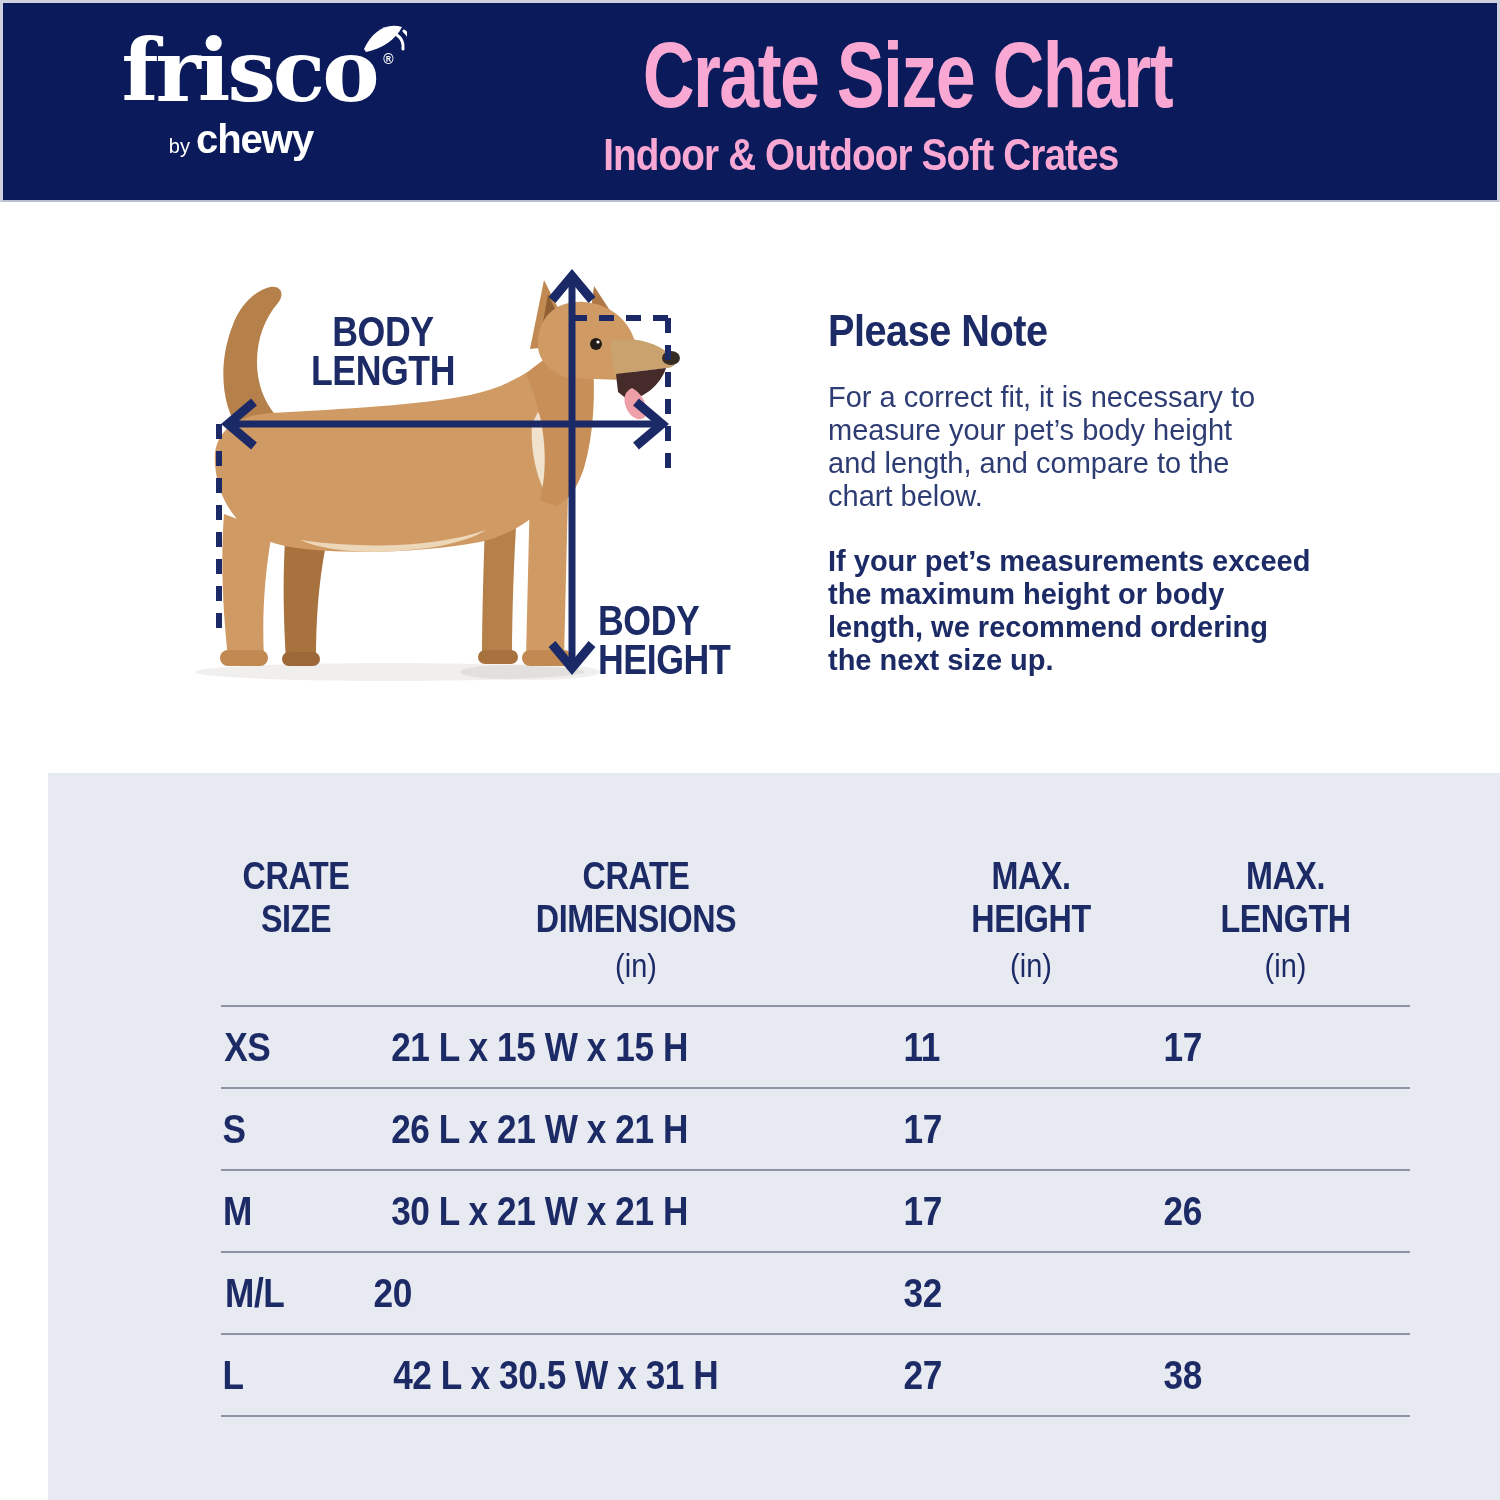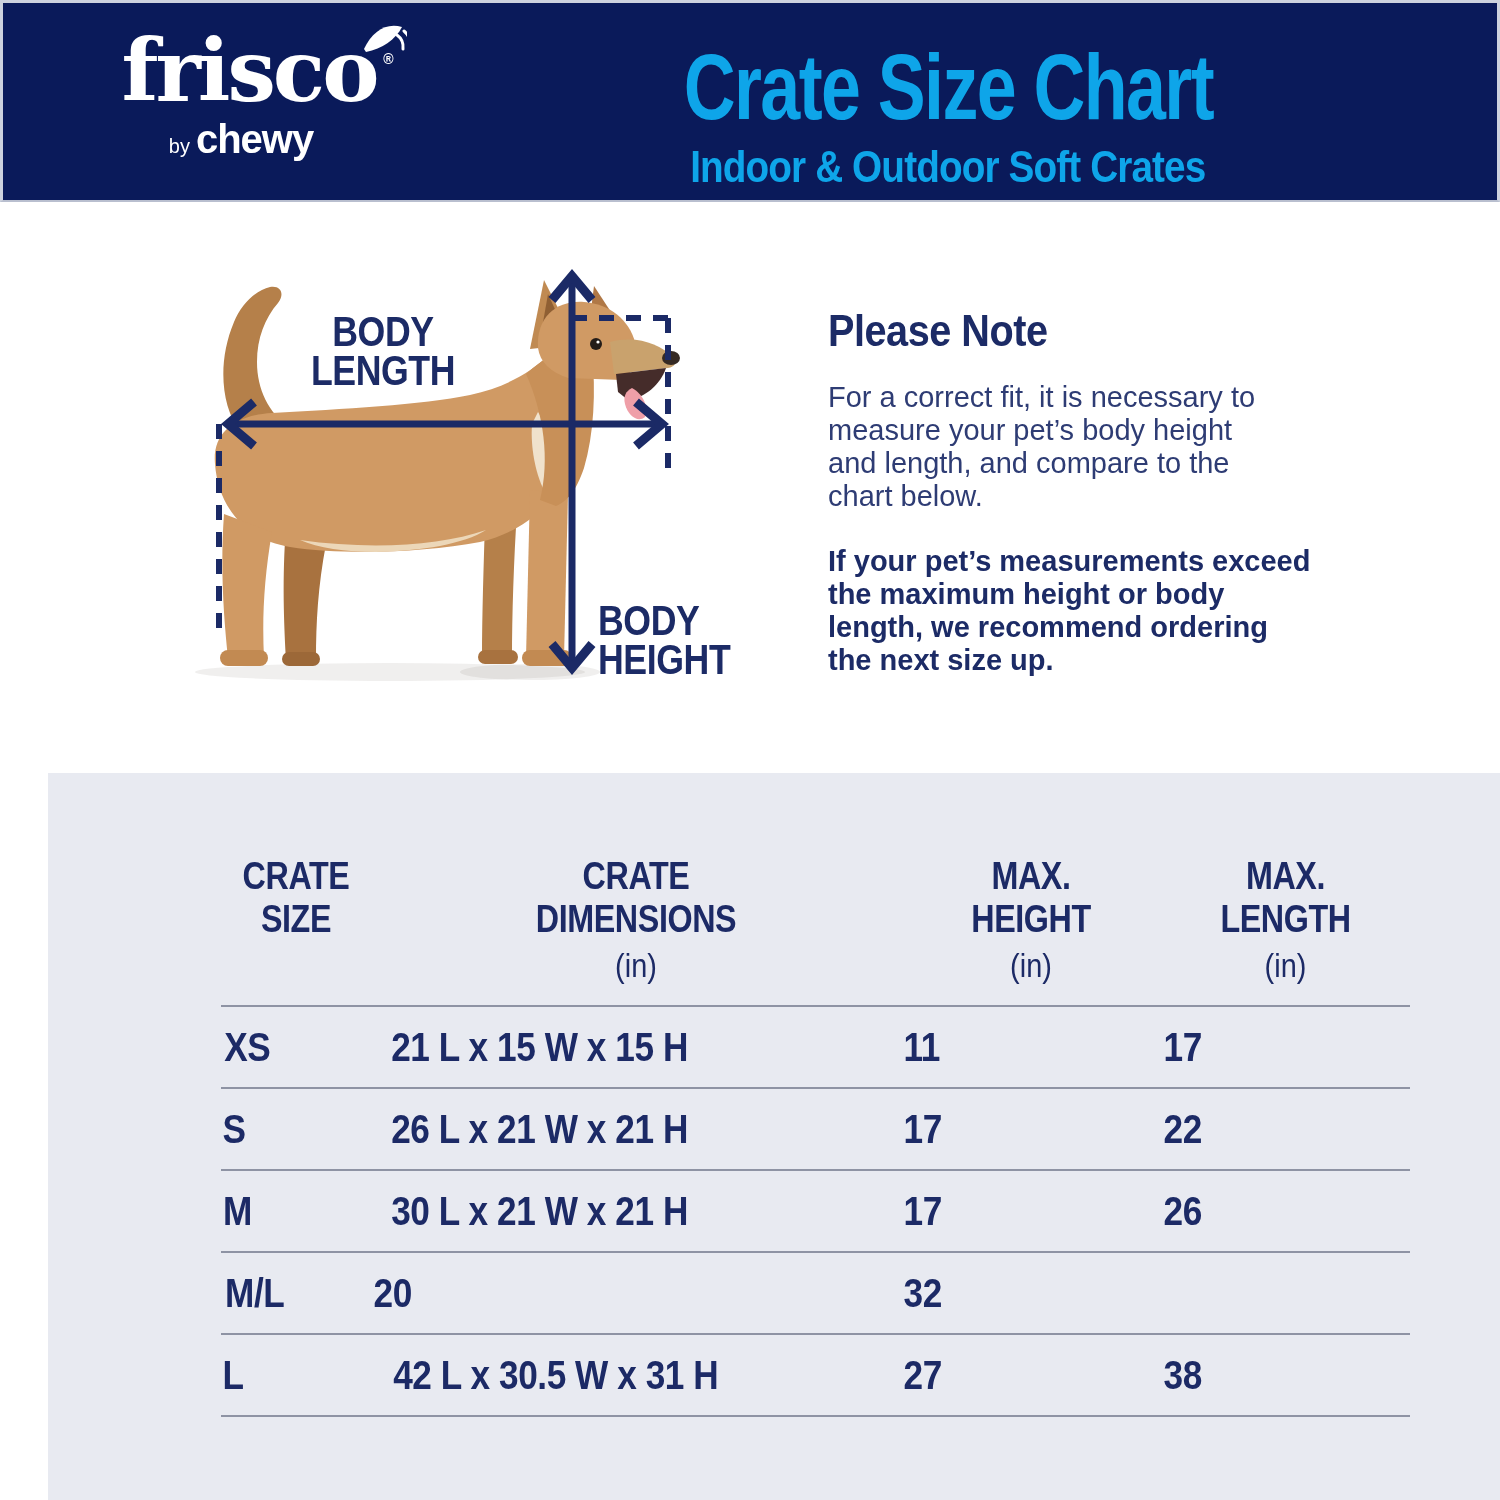--- a/index.html
+++ b/index.html
@@ -11,21 +11,21 @@
           border-top:3px solid #cdd2de;border-left:3px solid #cdd2de;border-right:3px solid #cdd2de;
           border-bottom:2px solid #b9bfcf;box-sizing:border-box;}
   .logo{position:absolute;left:88px;top:22px;width:300px;text-align:center;color:#ffffff;}
   .logo-word{position:relative;display:inline-block;font-family:"DejaVu Serif",serif;
              font-weight:bold;font-size:86px;line-height:92px;letter-spacing:-3px;color:#ffffff;margin-left:16px;}
   .logo-tail{position:absolute;right:-30px;top:-4px;width:44px;height:40px;}
   .logo-reg{position:absolute;right:-14px;bottom:12px;font-size:14px;font-family:"Liberation Sans",sans-serif;}
   .byline{margin-top:0px;font-size:22px;color:#ffffff;}
   .byline .by{font-weight:400;font-size:20px;margin-right:6px;}
   .byline .chewy{font-weight:bold;font-size:40px;letter-spacing:-1px;}
-  .title-wrap{position:absolute;left:565px;top:34px;width:760px;text-align:center;color:#0ea5e9;}
+  .title-wrap{position:absolute;left:565px;top:22px;width:760px;text-align:left;color:#f9a8d4;}
   .main-title{display:inline-block;font-size:92px;line-height:100px;font-weight:700;
               letter-spacing:-2px;transform:scaleX(.78);white-space:nowrap;}
   .subtitle{display:inline-block;margin-top:6px;font-size:44px;line-height:48px;font-weight:700;
             letter-spacing:-1px;transform:scaleX(.88);white-space:nowrap;}
 
   
   .measure{position:absolute;left:0;top:202px;width:1500px;height:571px;background:#ffffff;}
   .dog-svg{position:absolute;left:140px;top:50px;width:660px;height:470px;}
   .diagram-label{position:absolute;color:#1c2b66;font-weight:700;font-size:42px;line-height:39px;
                  white-space:pre-line;letter-spacing:-0.5px;}
@@ -204,21 +204,20 @@
             <div class="td col0"><span class="cell-text">XS</span></div>
             <div class="td col1"><span class="cell-text">21 L x 15 W x 15 H</span></div>
             <div class="td col2"><span class="cell-text">11</span></div>
             <div class="td col3"><span class="cell-text">17</span></div>
           </div>
           <div class="tdivider"></div>
           <div class="tr">
             <div class="td col0"><span class="cell-text">S</span></div>
             <div class="td col1"><span class="cell-text">26 L x 21 W x 21 H</span></div>
             <div class="td col2"><span class="cell-text">17</span></div>
-            <div class="td col3"><span class="cell-text">22</span></div>
           </div>
           <div class="tdivider"></div>
           <div class="tr">
             <div class="td col0"><span class="cell-text">M</span></div>
             <div class="td col1"><span class="cell-text">30 L x 21 W x 21 H</span></div>
             <div class="td col2"><span class="cell-text">17</span></div>
             <div class="td col3"><span class="cell-text">26</span></div>
           </div>
           <div class="tdivider"></div>
           <div class="tr">

